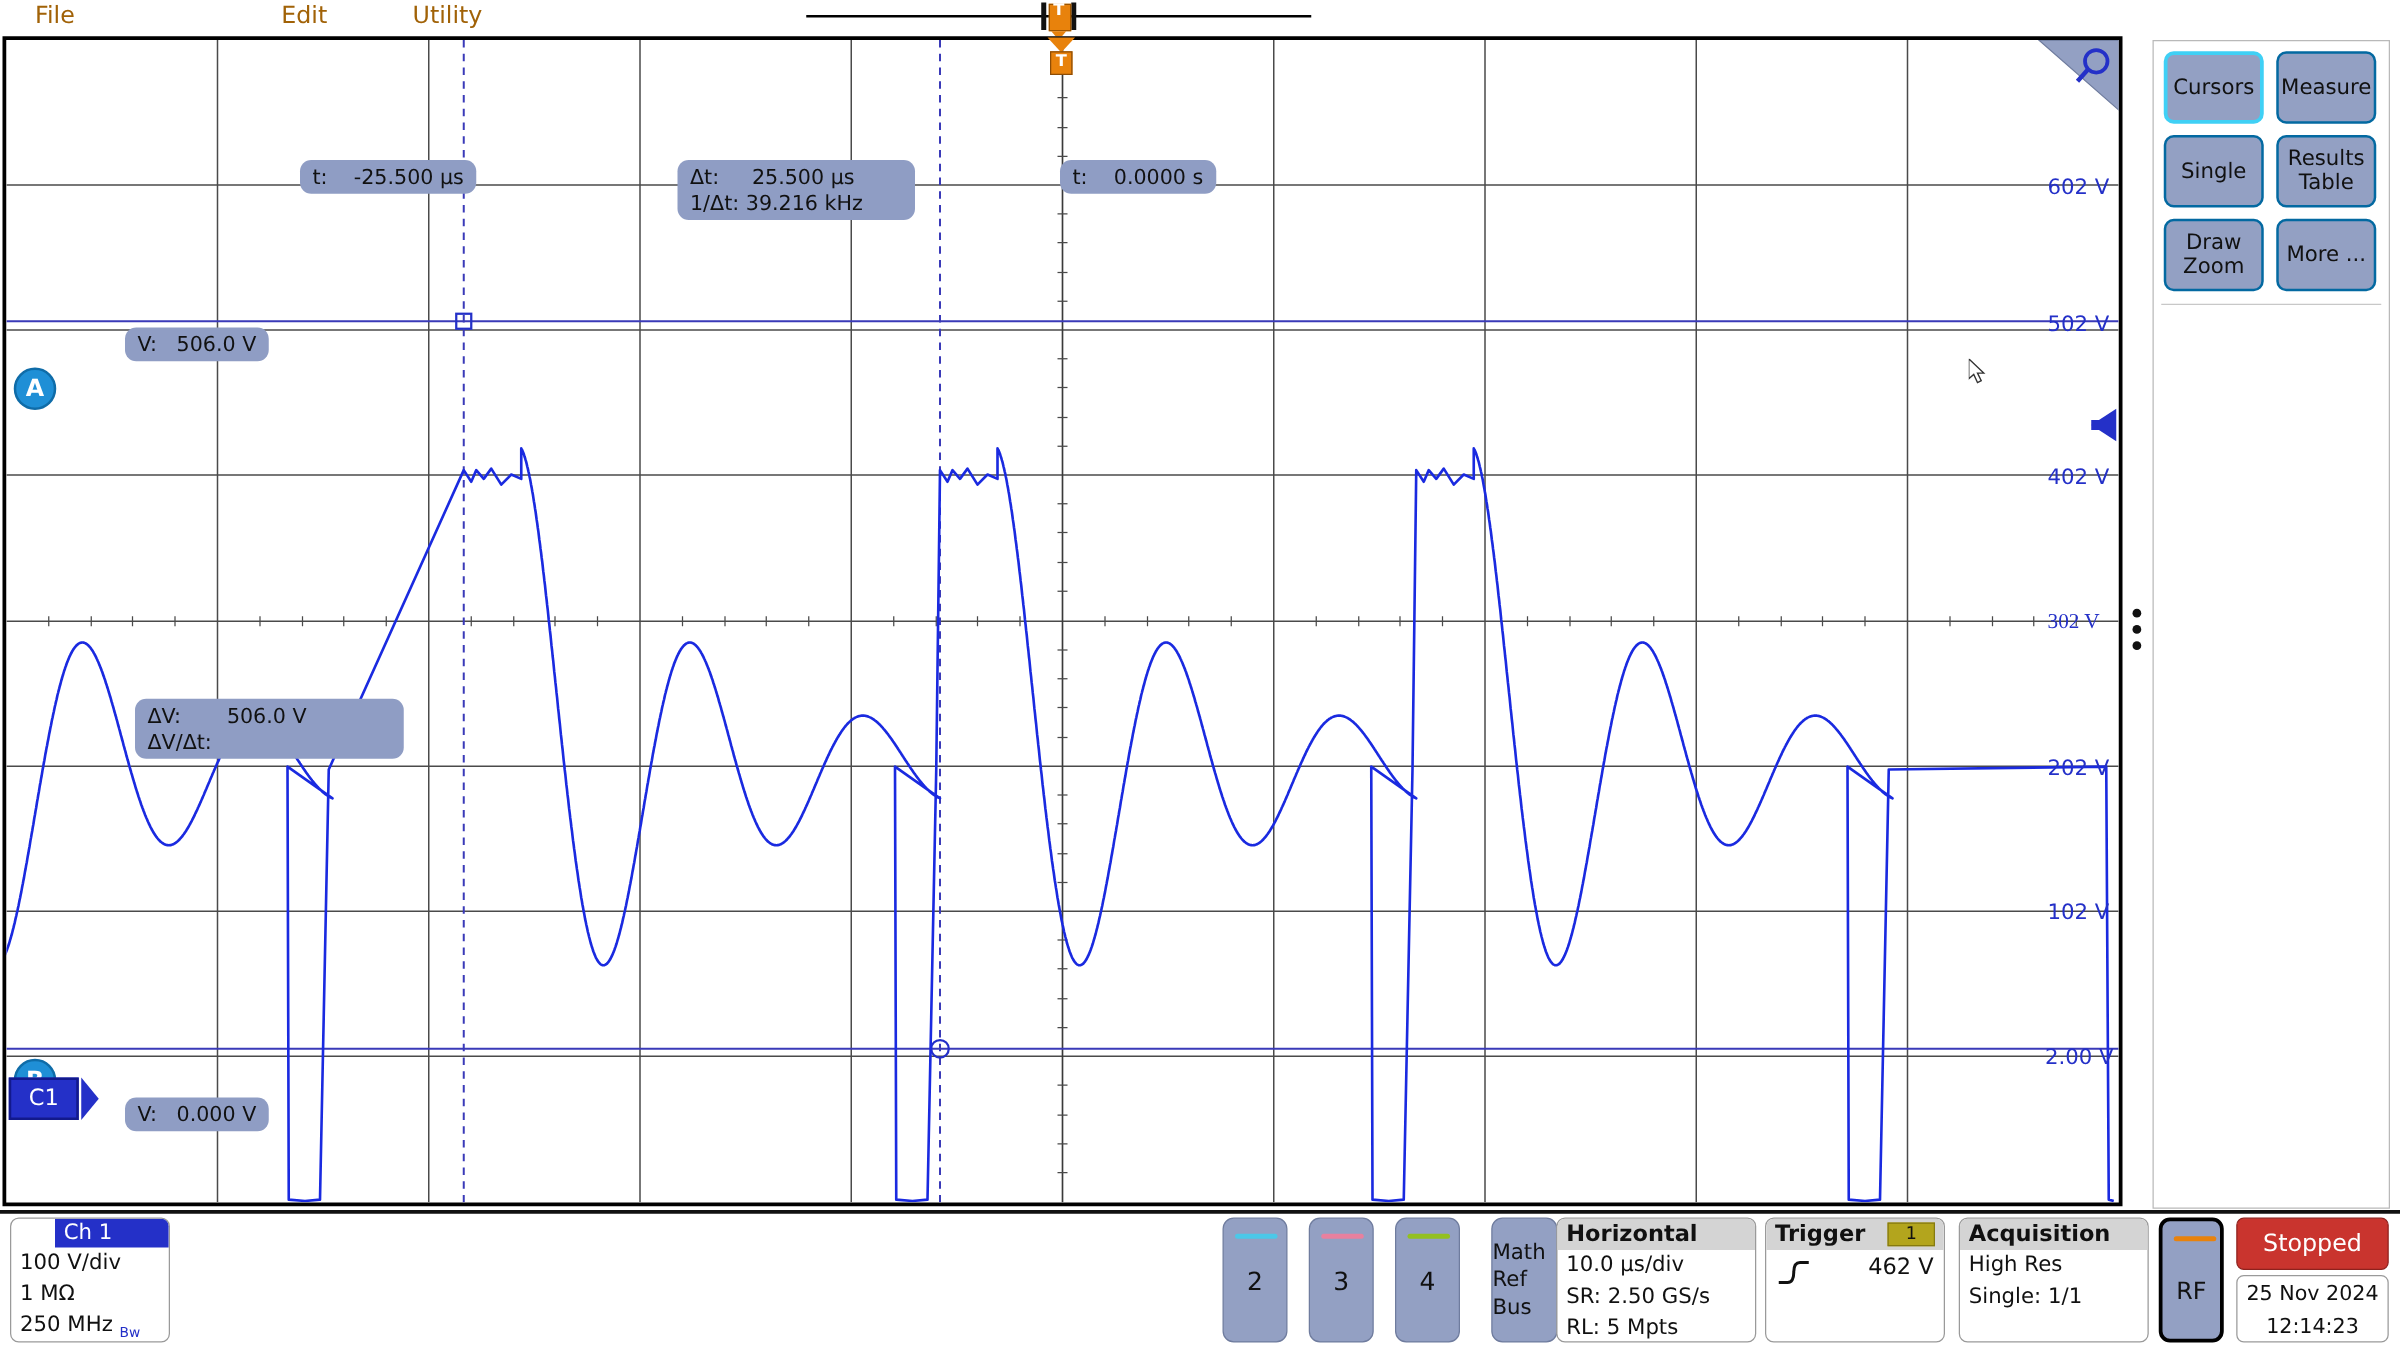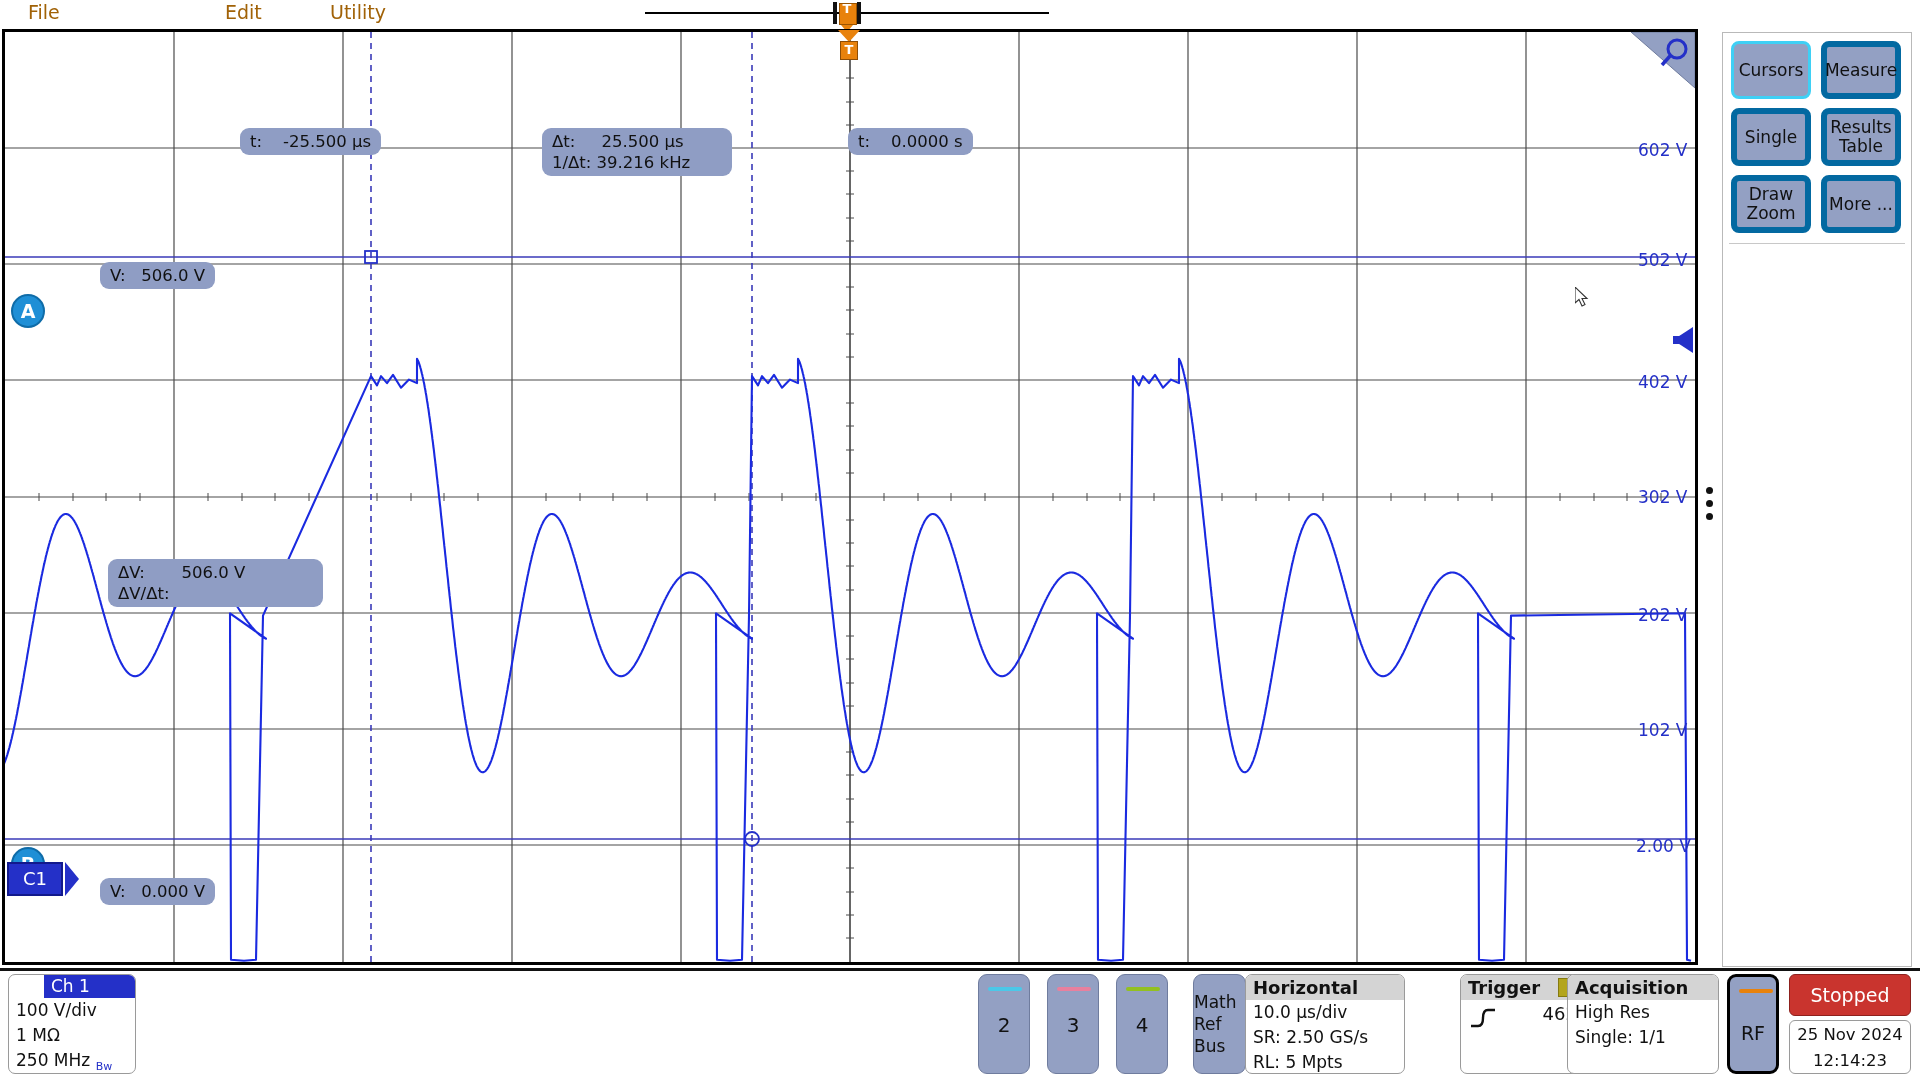--- a/index.html
+++ b/index.html
@@ -59,21 +59,21 @@
   #arrowRight:after{content:"";position:absolute;left:0px;top:-4px;width:14px;height:8px;background:#2430c8;}
   #mousecur{position:absolute;left:1570px;top:255px;z-index:12;}
 
   
   #dots{position:absolute;left:1706px;top:487px;width:8px;height:40px;z-index:20;}
   #dots i{display:block;width:7px;height:7px;background:#111;border-radius:50%;margin-bottom:6px;}
 
   
   #rpanel{position:absolute;left:1722px;top:32px;width:190px;height:935px;background:#fff;
           border:1px solid #b9b9b9;box-sizing:border-box;}
-  .rbtn{position:absolute;width:80px;height:58px;background:#93a0c3;border:6px solid #0369a1;
+  .rbtn{position:absolute;width:80px;height:58px;background:#93a0c3;border:2px solid #0369a1;
         border-radius:8px;box-sizing:border-box;color:#111;font-size:17px;
         font-family:"DejaVu Sans",sans-serif;display:flex;align-items:center;justify-content:center;
         text-align:center;line-height:19px;white-space:pre-line;}
   .rbtn.sel{border:3px solid #3fd0f5;}
   #b-cursors{left:8px;top:8px;} #b-measure{left:98px;top:8px;}
   #b-search{left:8px;top:75px;} #b-results{left:98px;top:75px;}
   #b-draw{left:8px;top:142px;}  #b-more{left:98px;top:142px;}
   #rsep{position:absolute;left:6px;top:210px;width:176px;height:1px;background:#c8c8c8;}
 
   
@@ -96,21 +96,21 @@
            border:1px solid #6f7c9e;border-radius:9px;box-sizing:border-box;display:flex;
            flex-direction:column;align-items:center;justify-content:center;font-size:17px;
            color:#111;font-family:"DejaVu Sans",sans-serif;line-height:22px;}
 
   .infobox{position:absolute;top:6px;height:100px;background:#fff;border:1px solid #9a9a9a;
            border-radius:7px;box-sizing:border-box;overflow:hidden;}
   .infobox .hdr{height:25px;background:#d4d4d4;color:#111;font-size:18px;padding-left:7px;
                 line-height:25px;font-weight:bold;font-family:"DejaVu Sans",sans-serif;}
   .infobox .ln{font-size:17px;padding-left:7px;line-height:25px;color:#111;font-family:"DejaVu Sans",sans-serif;}
   #horizbox{left:1245px;width:160px;}
-  #trigbox{left:1412px;width:144px;margin-left:48px;}
+  #trigbox{left:1412px;width:144px;}
   #trigbox .badge{position:absolute;right:7px;top:3px;width:38px;height:19px;background:#b3a51d;
                   border:1px solid #857a10;box-sizing:border-box;color:#111;font-size:14px;
                   text-align:center;line-height:17px;font-family:"DejaVu Sans",sans-serif;}
   #trigbox .lvl{position:absolute;right:8px;top:28px;font-size:18px;color:#111;font-family:"DejaVu Sans",sans-serif;}
   #trigslope{position:absolute;left:9px;top:32px;}
   #acqbox{left:1567px;width:152px;}
   #rfbtn{position:absolute;left:1727px;top:6px;width:52px;height:100px;background:#93a0c3;
          border:3px solid #000000;border-radius:9px;box-sizing:border-box;}
   #rfbtn .bar{position:absolute;left:9px;top:12px;width:34px;height:4px;border-radius:2px;background:#e8820c;}
   #rfbtn .num{position:absolute;left:0;top:45px;width:100%;text-align:center;font-size:19px;color:#111;font-family:"DejaVu Sans",sans-serif;}
@@ -296,21 +296,21 @@
 
 <div id="tmark2">
   <div class="ar"></div>
   <div class="bx"></div>
   <div class="lb">T</div>
 </div>
 
 <div class="vlab" style="left:1638px;top:140px;">602 V</div>
 <div class="vlab" style="left:1638px;top:250px;">502 V</div>
 <div class="vlab" style="left:1638px;top:372px;">402 V</div>
-<div class="vlab" style="left:1638px;top:487px;">302 V</div>
+<div class="vlab" style="left:1638px;top:487px;font-family:Liberation Serif, serif;">302 V</div>
 <div class="vlab" style="left:1638px;top:605px;">202 V</div>
 <div class="vlab" style="left:1638px;top:720px;">102 V</div>
 <div class="vlab" style="left:1636px;top:836px;">2.00 V</div>
 
 <div id="dots">
     <i></i>
     <i></i>
     <i></i>
   </div>
 

